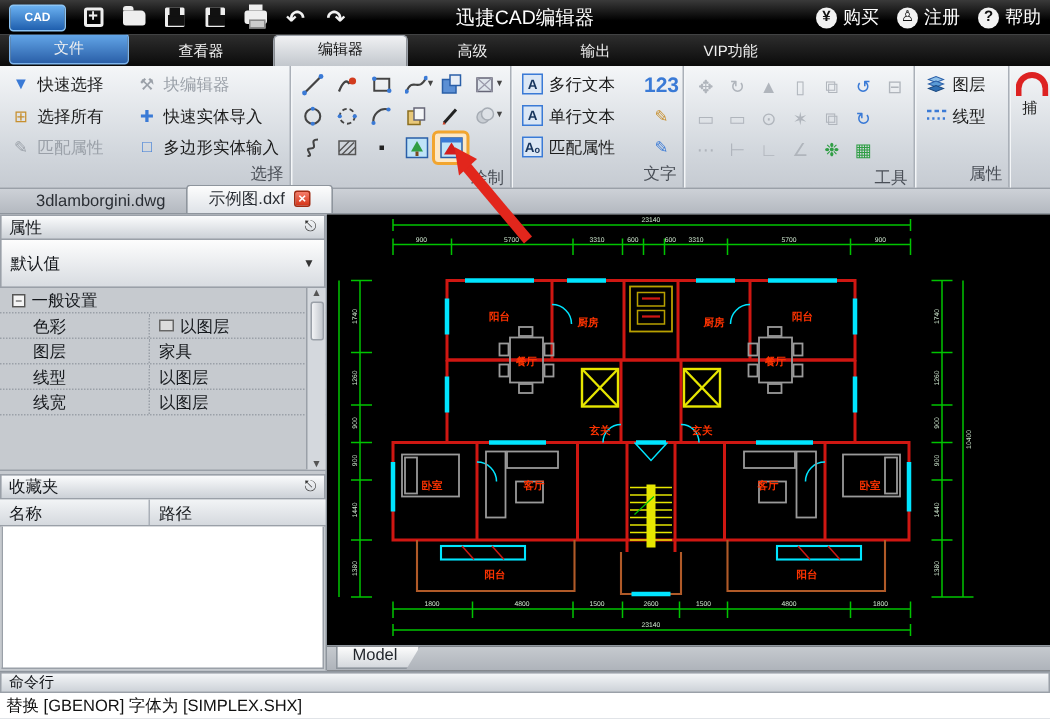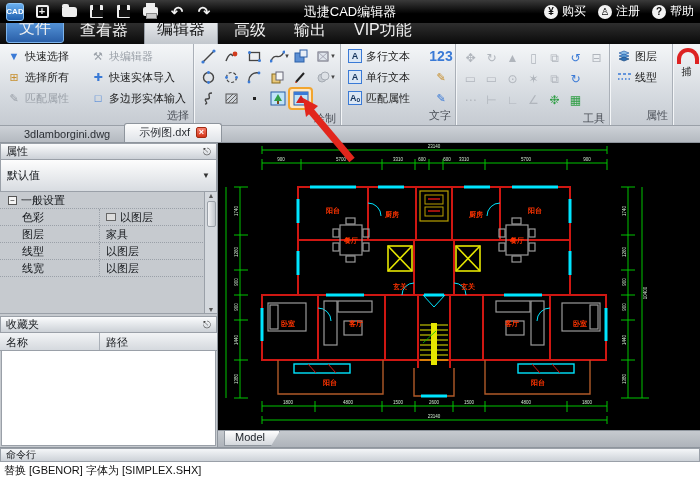--- a/index.html
+++ b/index.html
@@ -2,40 +2,40 @@
 <html><head>
 <meta charset="utf-8">
 <style>
   * { margin:0; padding:0; box-sizing:border-box; }
   html,body { width:700px; height:479px; overflow:hidden; }
   body { font-family:"Liberation Sans","DejaVu Sans",sans-serif; font-size:11px; background:#d7dbe0; position:relative; }
 
   
   .titlebar { height:23px; background:linear-gradient(#3a3a3a,#000 60%); display:flex; align-items:center; padding:0 6px; color:#fff; position:relative; }
   .tb-icons { display:flex; align-items:center; gap:9px; }
-  .logo { width:18px; height:18px; background:linear-gradient(#6ab0f0,#1f5fae); border:1px solid #8cc4f4; border-radius:3px; color:#fff; font-size:8px; font-weight:bold; display:flex; align-items:center; justify-content:center; }
+  .logo { width:38px; height:18px; background:linear-gradient(#6ab0f0,#1f5fae); border:1px solid #8cc4f4; border-radius:3px; color:#fff; font-size:8px; font-weight:bold; display:flex; align-items:center; justify-content:center; }
   .tbi { width:18px; height:16px; display:flex; align-items:center; justify-content:center; color:#eee; font-size:13px; }
   .ic-new { width:13px; height:13px; border:2px solid #eee; border-radius:2px; font-size:11px; line-height:9px; text-align:center; color:#eee; font-weight:bold; }
   .ic-open { width:15px; height:10px; background:#eee; border-radius:1px 3px 2px 2px; position:relative; }
   .ic-open:before { content:""; position:absolute; top:-3px; left:0; width:7px; height:3px; background:#eee; border-radius:2px 2px 0 0; }
   .ic-save { width:13px; height:13px; background:#eee; position:relative; border-radius:1px; }
   .ic-save:before { content:""; position:absolute; top:0; left:3px; width:7px; height:5px; background:#111; }
   .ic-save:after { content:""; position:absolute; bottom:1px; left:2px; width:9px; height:5px; background:#111; border:1px solid #111; }
   .ic-print { width:15px; height:9px; background:#eee; border-radius:2px; position:relative; }
   .ic-print:before { content:""; position:absolute; top:-4px; left:3px; width:9px; height:4px; background:#eee; }
   .ic-print:after { content:""; position:absolute; bottom:-3px; left:3px; width:9px; height:4px; background:#ccc; border:1px solid #888; }
   .arrowglyph { font-size:15px; font-weight:bold; color:#f2f2f2; }
   .tb-title { position:absolute; left:0; right:0; text-align:center; font-size:13px; color:#fff; pointer-events:none; }
   .tb-right { margin-left:auto; display:flex; align-items:center; gap:12px; z-index:2; }
   .tb-link { display:flex; align-items:center; gap:4px; color:#fff; font-size:12px; }
   .circ { width:14px; height:14px; border-radius:50%; background:#f2f2f2; color:#111; font-size:10px; font-weight:bold; display:flex; align-items:center; justify-content:center; }
 
   
   .menubar { height:21px; background:linear-gradient(#2e2e2e,#0a0a0a); display:flex; align-items:flex-end; padding-left:6px; gap:4px; }
-  .menu-item { color:#f0f0f0; font-size:16px; padding:2px 12px 3px; }
+  .menu-item { color:#f0f0f0; font-size:10px; padding:2px 29px 3px; }
   .menu-file { background:linear-gradient(#63a6e8,#2a5fa8); border:1px solid #7db4ec; border-radius:3px; margin-bottom:1px; }
   .menu-active { background:linear-gradient(#f0f1f3,#c2c7cd); color:#111; border-radius:4px 4px 0 0; border:1px solid #9aa0a8; border-bottom:none; padding-bottom:4px; }
 
   
   .ribbon { height:82px; background:linear-gradient(#f4f6f8,#d2d7dd 70%,#c6cbd2); border-bottom:1px solid #9aa0a8; display:flex; }
   .rgroup { display:flex; flex-direction:column; border-right:1px solid #aab0b8; box-shadow:1px 0 0 #f4f6f8; padding:3px 4px 0; }
   .rgroup-body { flex:1; display:flex; }
   .rgroup-label { text-align:right; color:#4a4f57; font-size:11px; padding:1px 0 2px; }
   .btncol { display:flex; flex-direction:column; justify-content:flex-start; gap:3px; }
   .rbtn { display:flex; align-items:center; gap:4px; height:18px; padding:0 3px; color:#1c1c1c; white-space:nowrap; }

